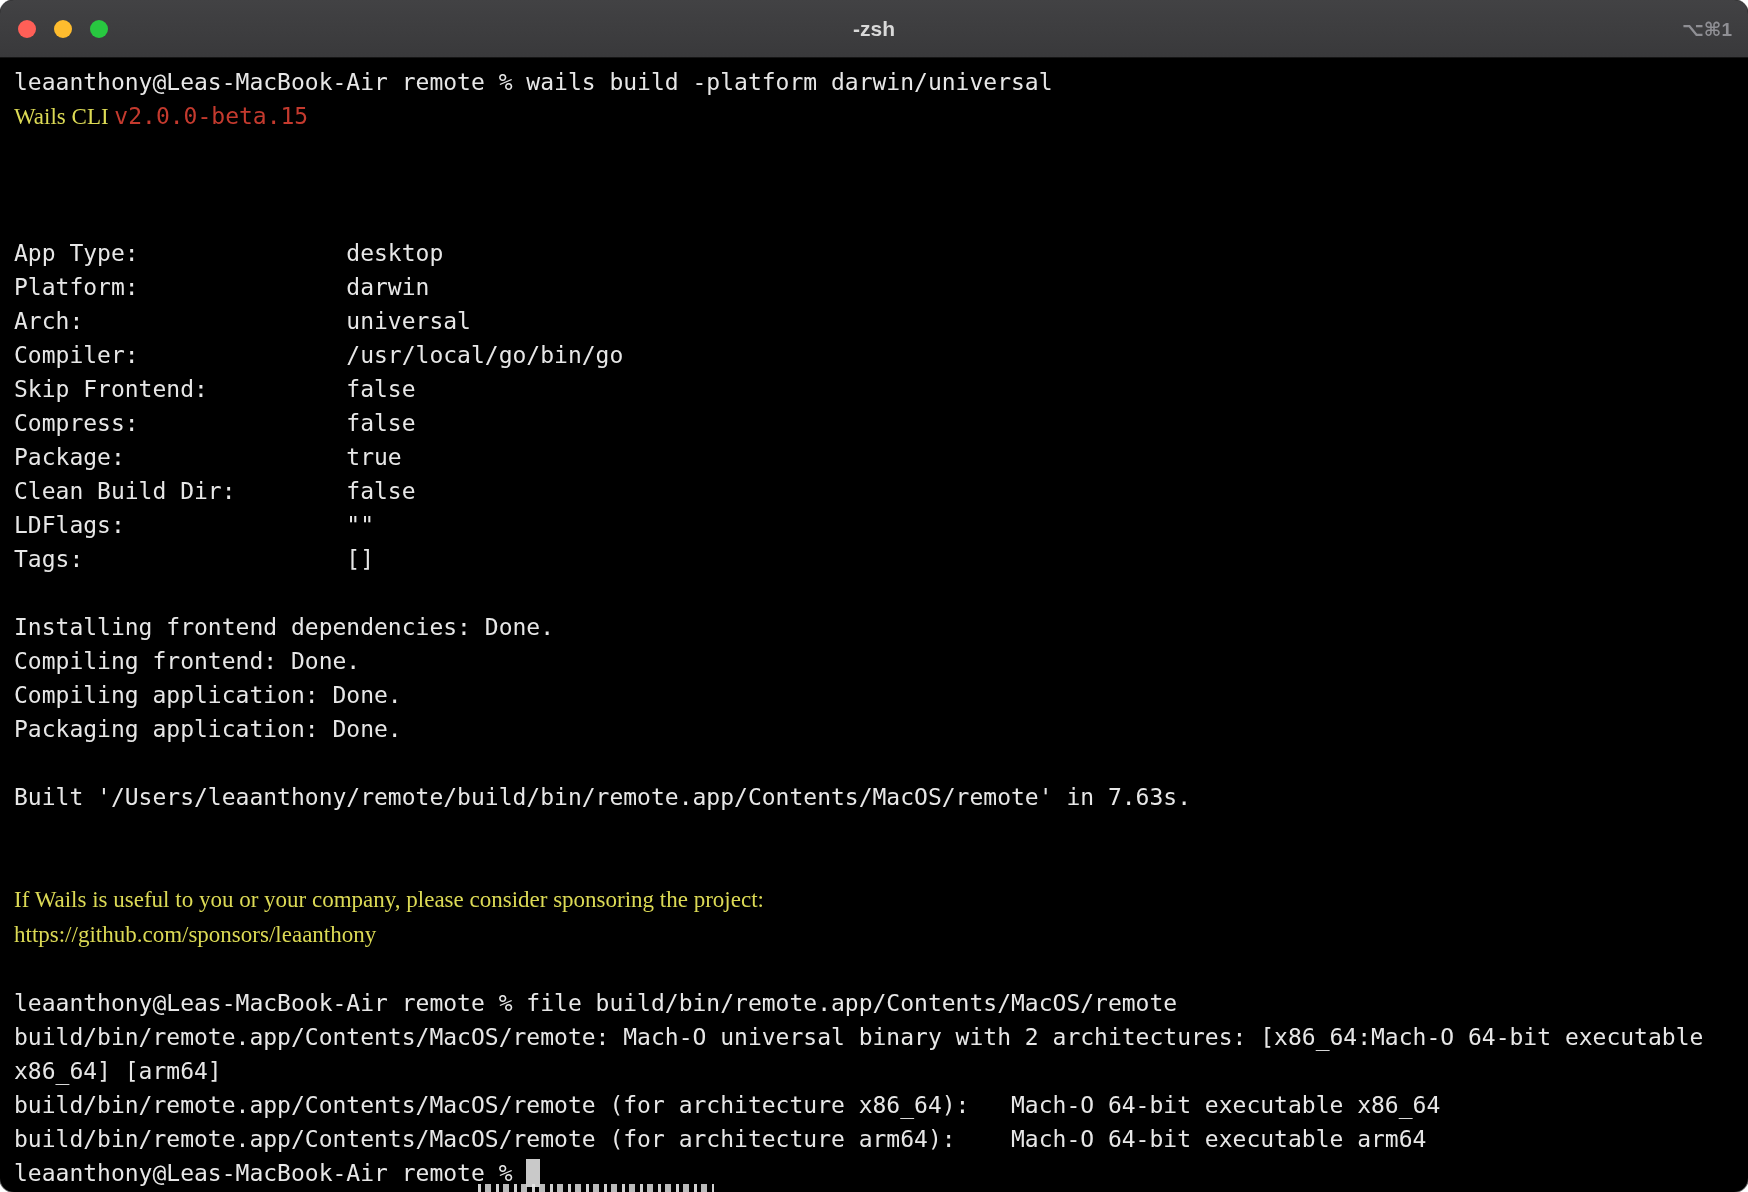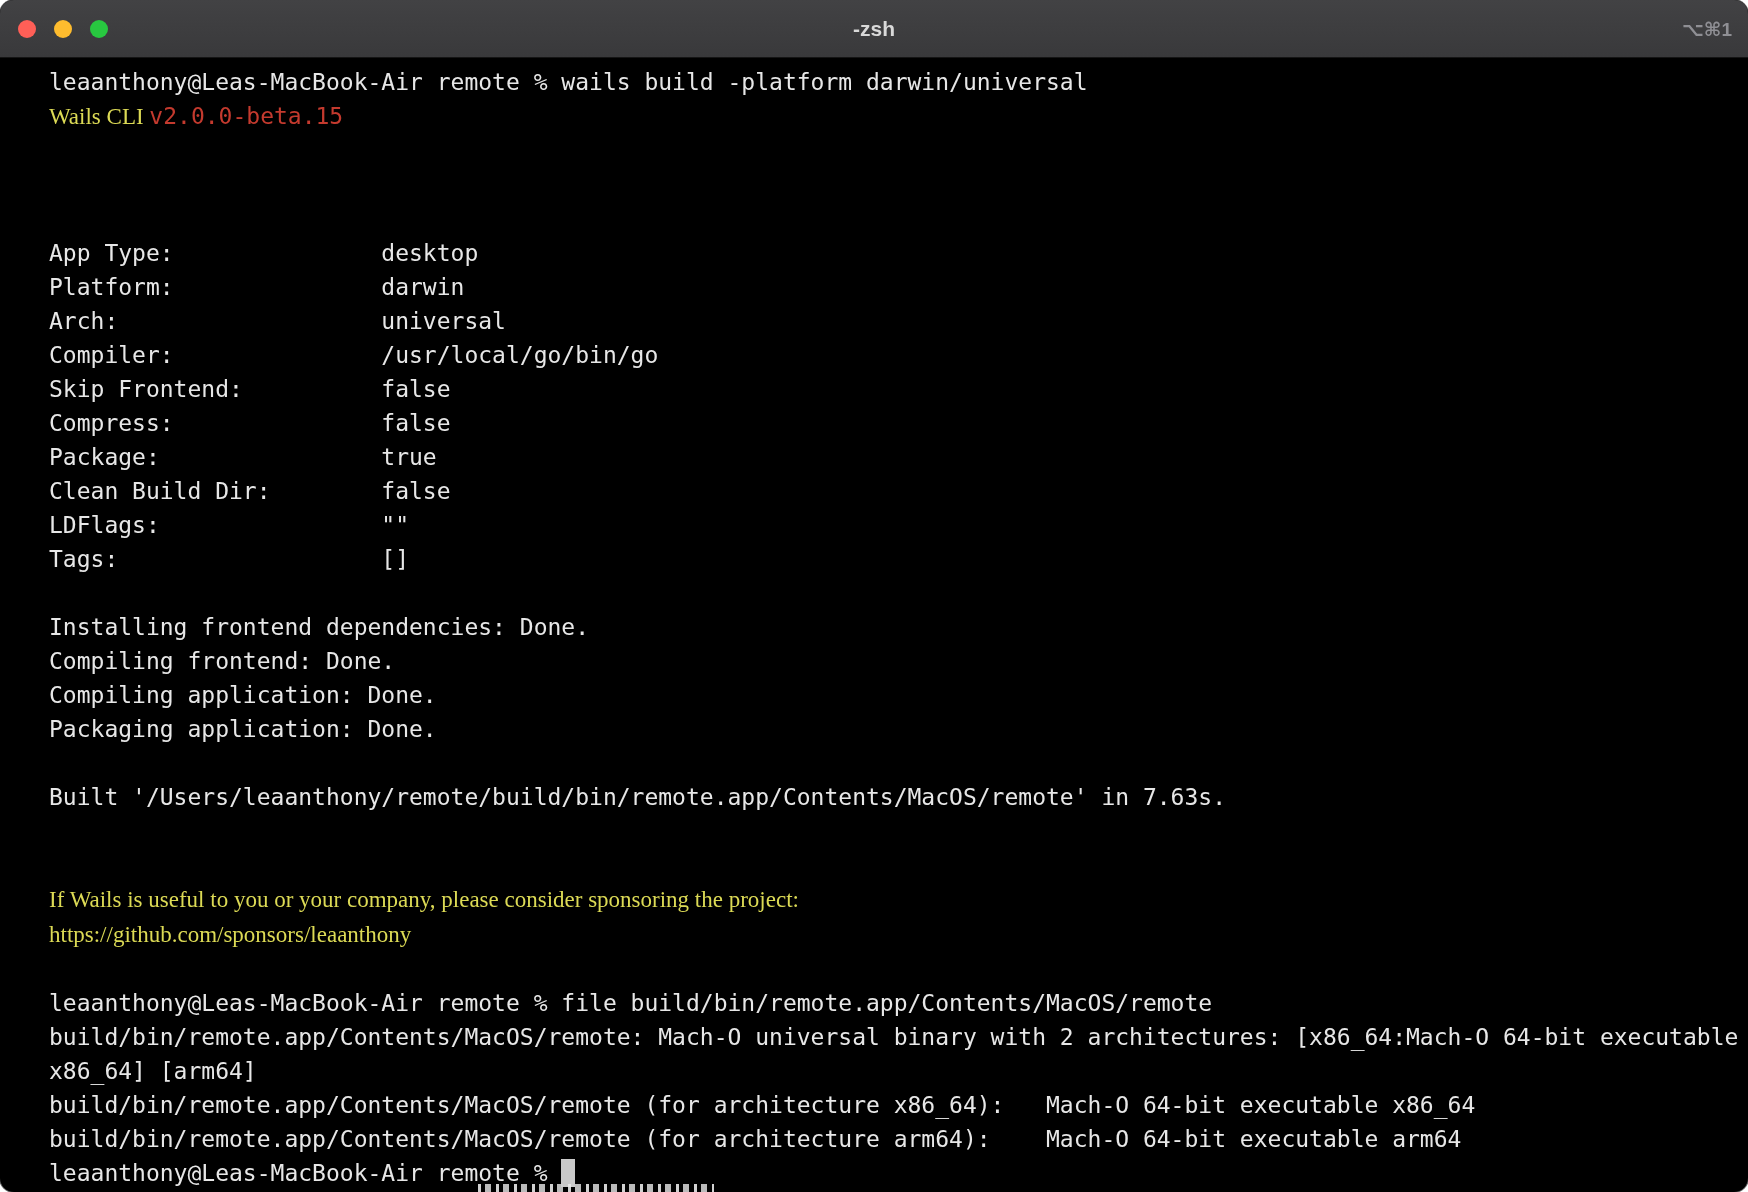--- a/index.html
+++ b/index.html
@@ -63,21 +63,20 @@
     color: #8f8f94;
   }
   .terminal {
     flex: 1;
     padding: 7px 4px 0 14px;
     font-size: 23px;
     line-height: 34px;
     color: var(--fg, #e6e6e6);
     white-space: pre;
     overflow: hidden;
-    margin-left: 35px;
   }
   .line { min-height: 34px; }
   .fg     { color: var(--fg, #e6e6e6); }
   .yellow { color: var(--yellow, #d9d760); font-family: Liberation Serif, serif; }
   .red    { color: var(--red, #c3372c); }
   .cursor {
     display: inline-block;
     width: 14px;
     height: 28px;
     background: var(--cursor-c, #c8c8c8);

